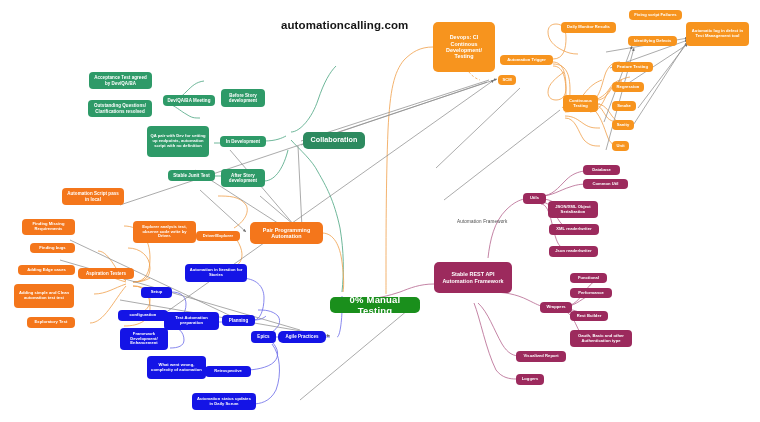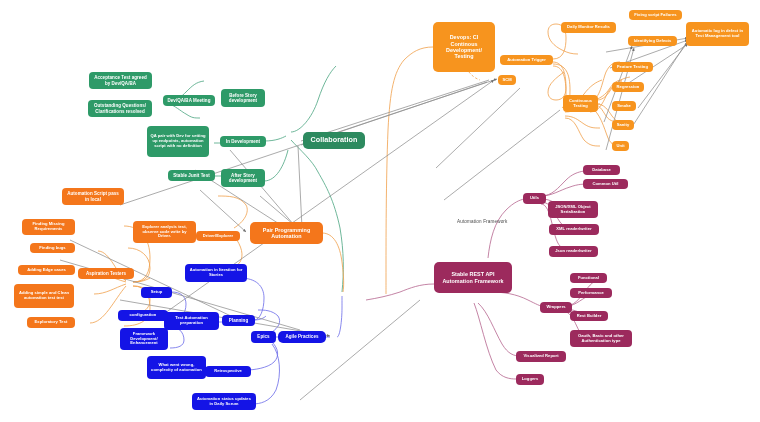--- a/index.html
+++ b/index.html
@@ -169,23 +169,25 @@
       </g>
 
       <defs>
         <marker id="ah" markerWidth="5" markerHeight="5" refX="4" refY="2" orient="auto">
           <path d="M0,0 L4,2 L0,4 z" fill="#6f6f6f"></path>
         </marker>
       </defs>
     </g>
   </svg>
 
+  <div class="site-title" style="left:281px;top:19px;">automationcalling.com</div>
 
   <div class="plain-label" style="left:457px;top:219px;">Automation Framework</div>
 
+  <div class="node root c-rootgreen" style="left:330px;top:297px;width:90px;height:16px;">0% Manual Testing</div>
 
   <div class="node hub c-green-d lg" style="left:263px;top:132px;width:62px;height:17px;">Collaboration</div>
 
   <div class="node c-green sm" style="left:221px;top:89px;width:44px;height:18px;">Before Story development</div>
   <div class="node c-green sm" style="left:220px;top:136px;width:46px;height:11px;">In Development</div>
   <div class="node c-green sm" style="left:221px;top:169px;width:44px;height:18px;">After Story development</div>
 
   <div class="node c-green sm" style="left:89px;top:72px;width:63px;height:17px;">Acceptance Test agreed by Dev/QA/BA</div>
   <div class="node c-green sm" style="left:163px;top:95px;width:52px;height:11px;">Dev/QA/BA Meeting</div>
   <div class="node c-green sm" style="left:88px;top:100px;width:64px;height:17px;">Outstanding Questions/ Clarifications resolved</div>

